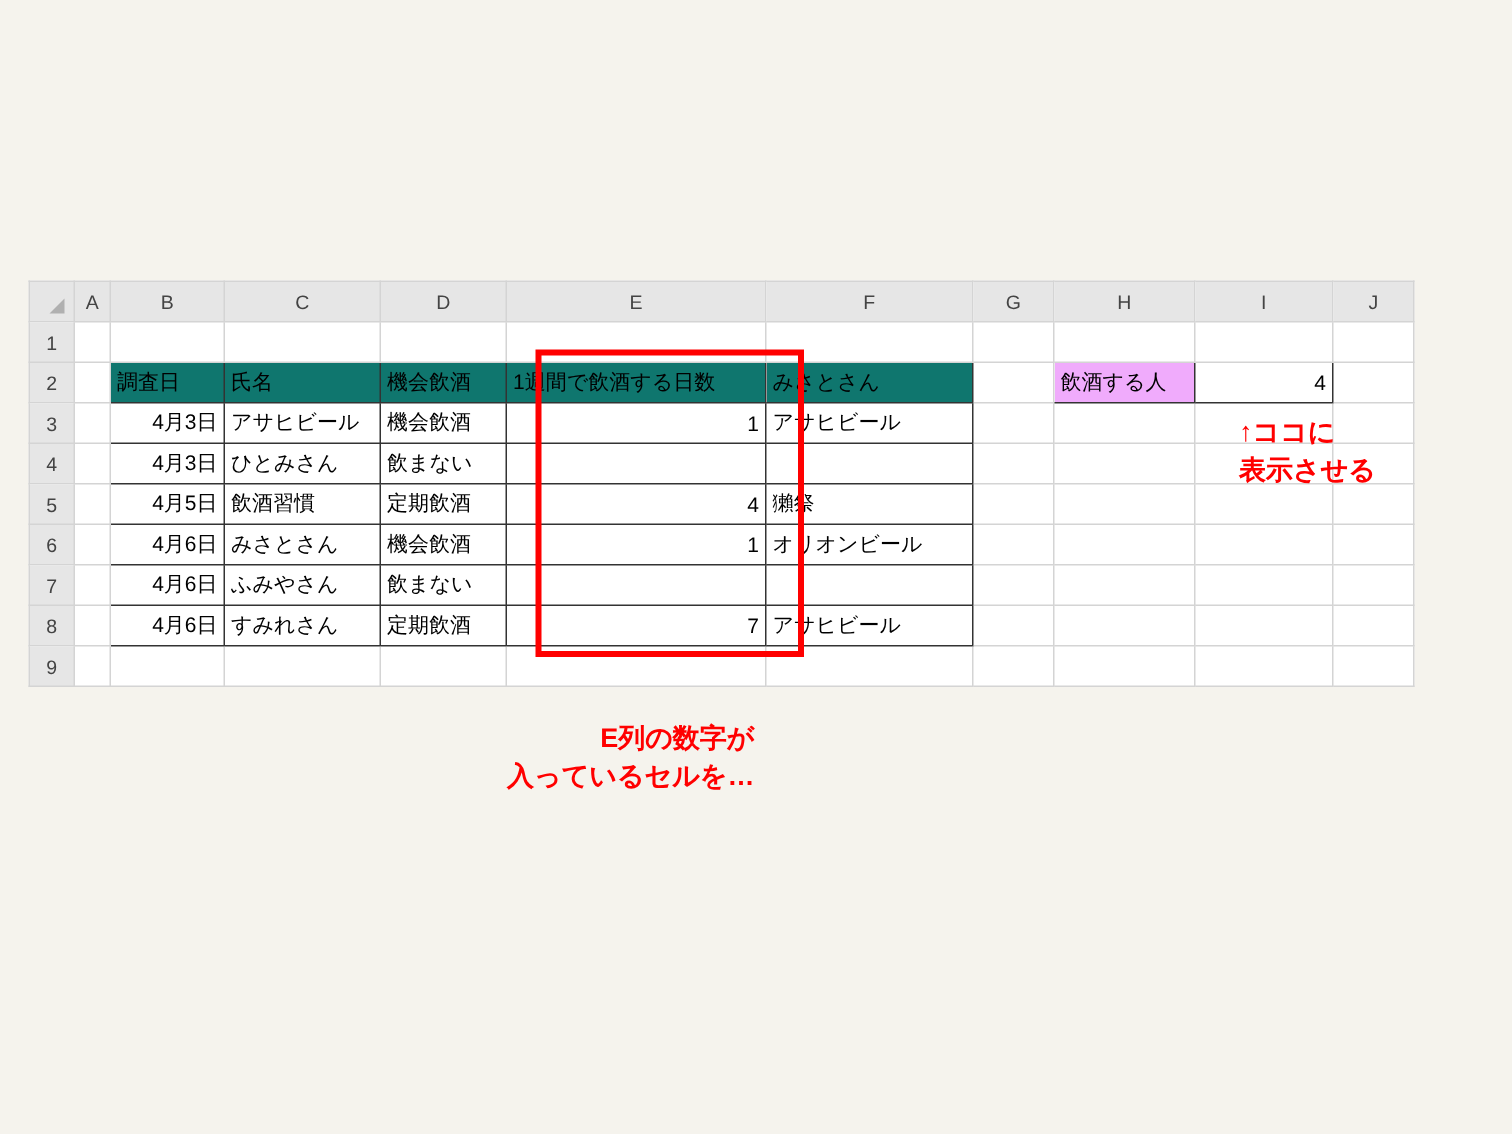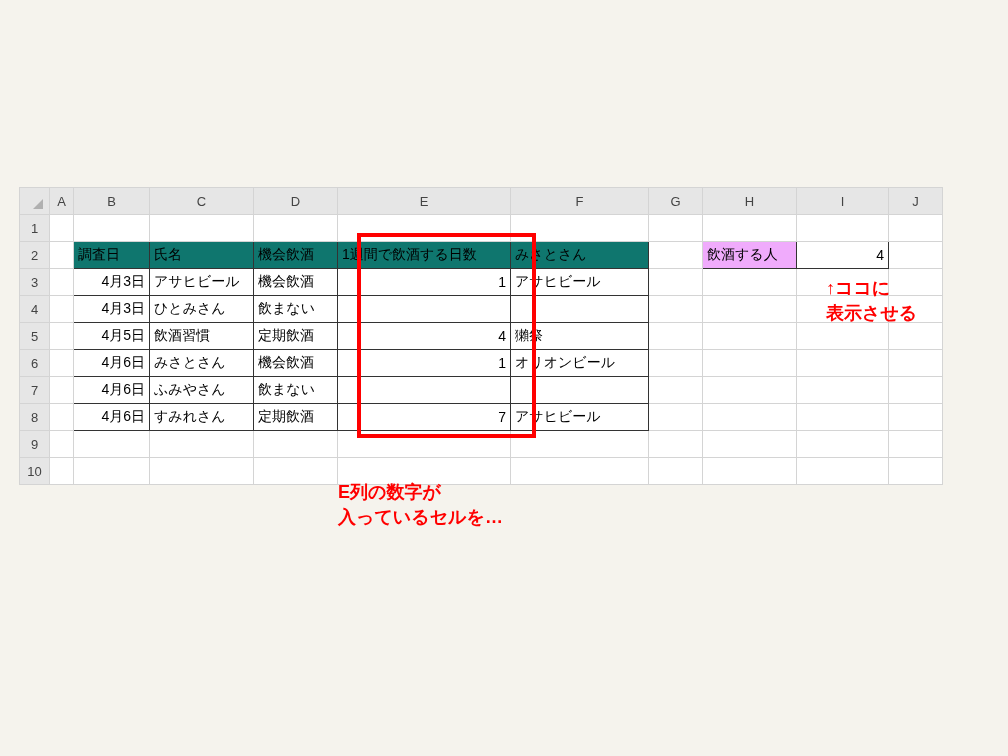--- a/index.html
+++ b/index.html
@@ -234,35 +234,22 @@
       <td class="col-B"></td>
       <td class="col-C"></td>
       <td class="col-D"></td>
       <td class="col-E"></td>
       <td class="col-F"></td>
       <td class="col-G"></td>
       <td class="col-H"></td>
       <td class="col-I"></td>
       <td class="col-J"></td>
     </tr>
-    <tr>
-      <th class="row-header">10</th>
-      <td class="col-A"></td>
-      <td class="col-B"></td>
-      <td class="col-C"></td>
-      <td class="col-D"></td>
-      <td class="col-E"></td>
-      <td class="col-F"></td>
-      <td class="col-G"></td>
-      <td class="col-H"></td>
-      <td class="col-I"></td>
-      <td class="col-J"></td>
-    </tr>
   </tbody>
     </table>
 </div>
 
 <div class="red-highlight" style="top:233px; left:357px; width:179px; height:205px;"></div>
 
-<div class="annotation" style="top:480px; left:338px; white-space: pre-line;">E列の数字が
+<div class="annotation" style="top:480px; left:338px; white-space: pre-line; text-align: right;">E列の数字が
 入っているセルを…</div>
 <div class="annotation" style="top:276px; left:826px; white-space: pre-line;">↑ココに
 表示させる</div>
 
 </body></html>

